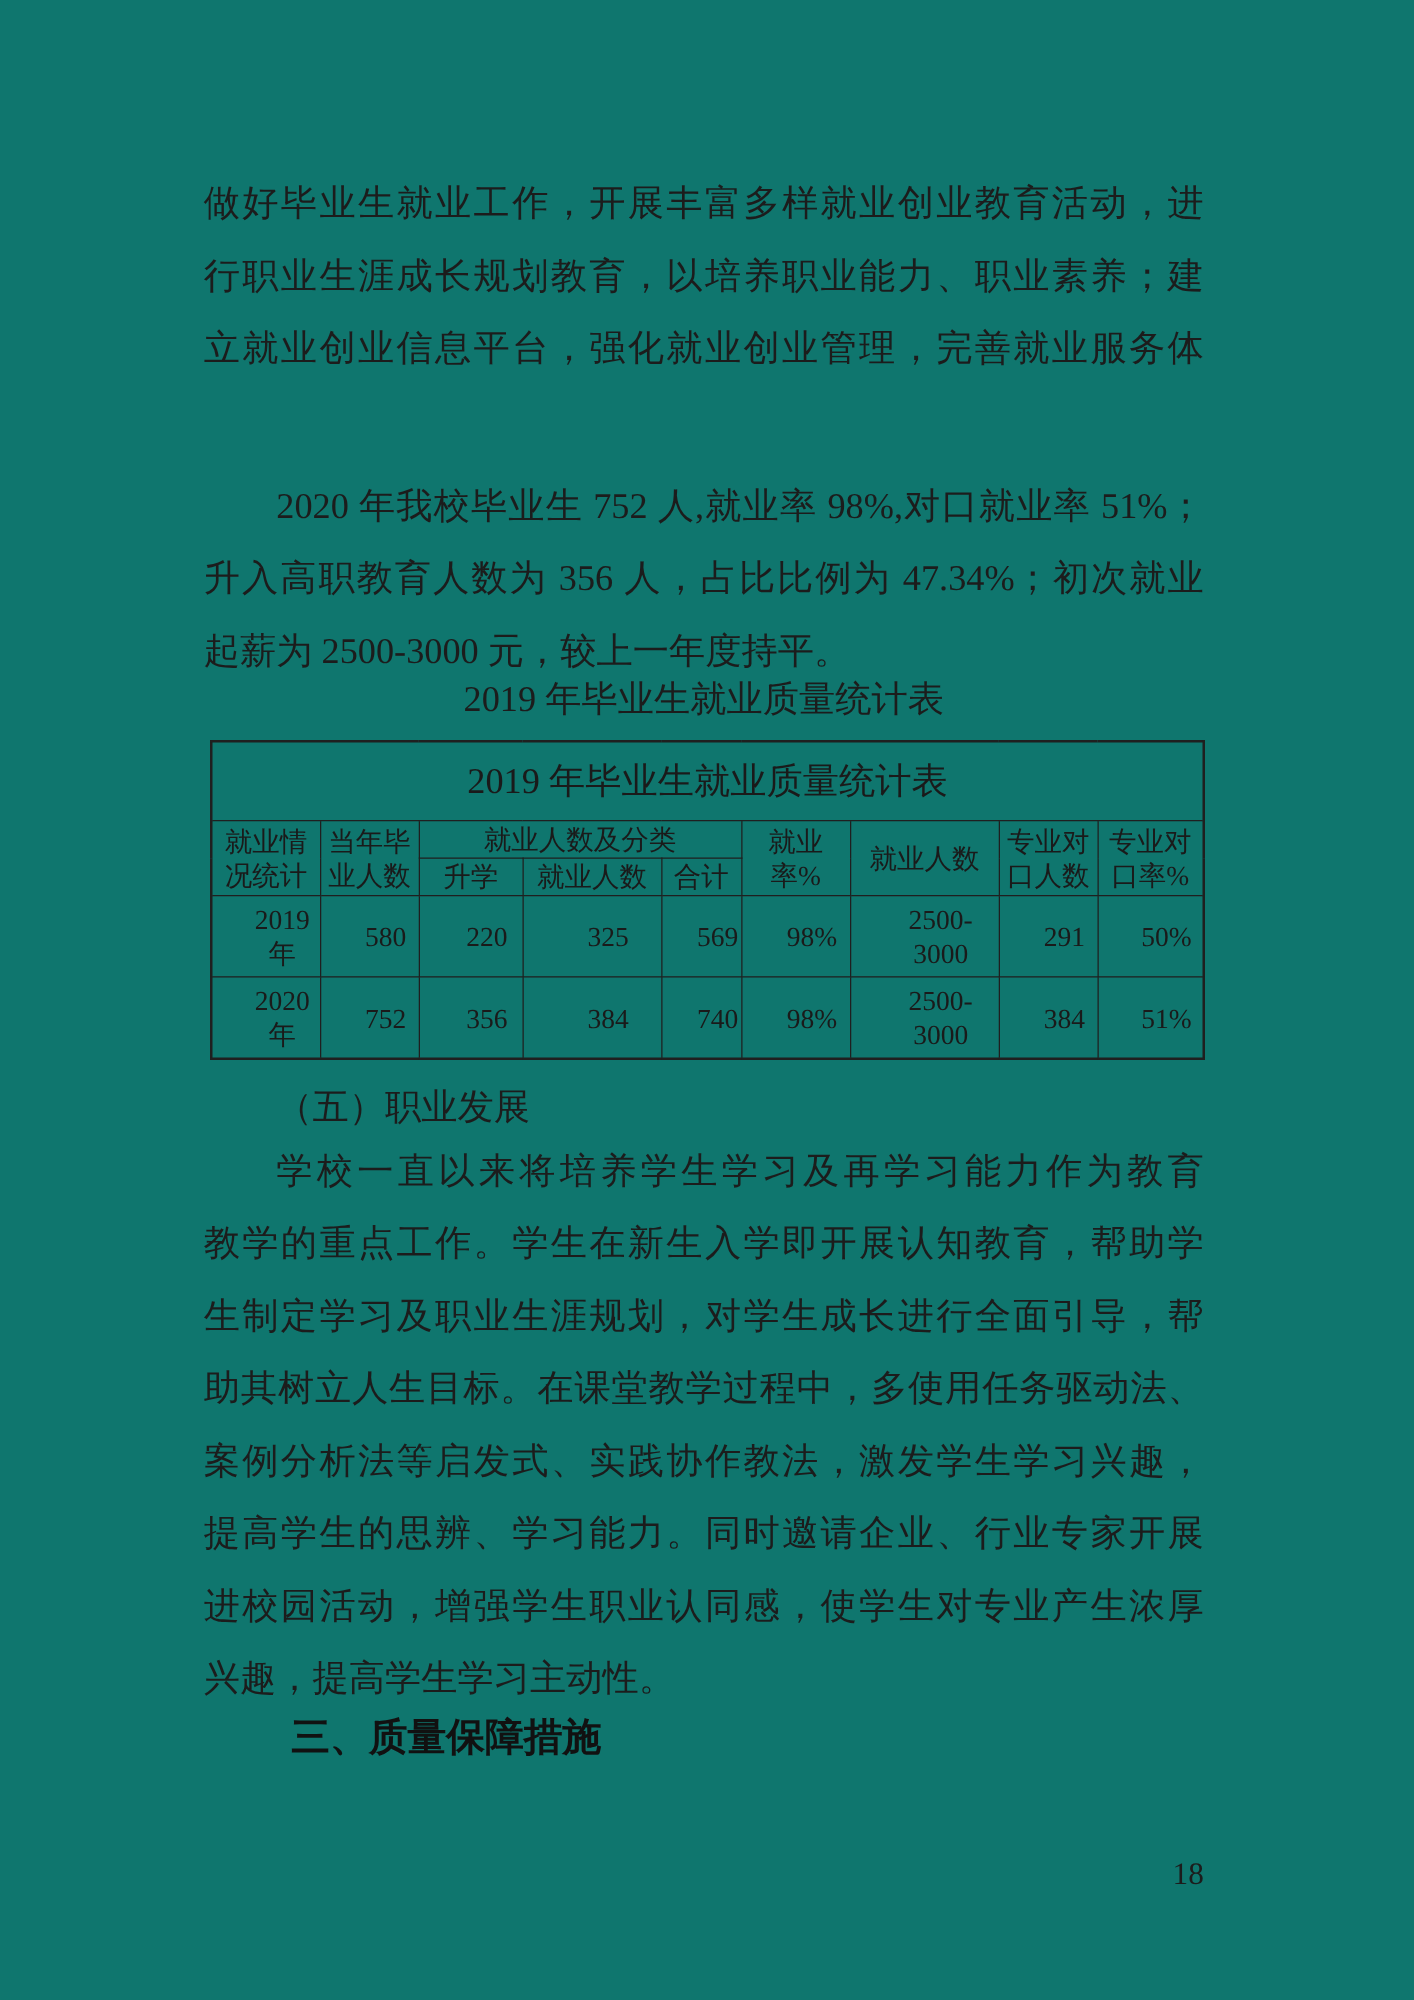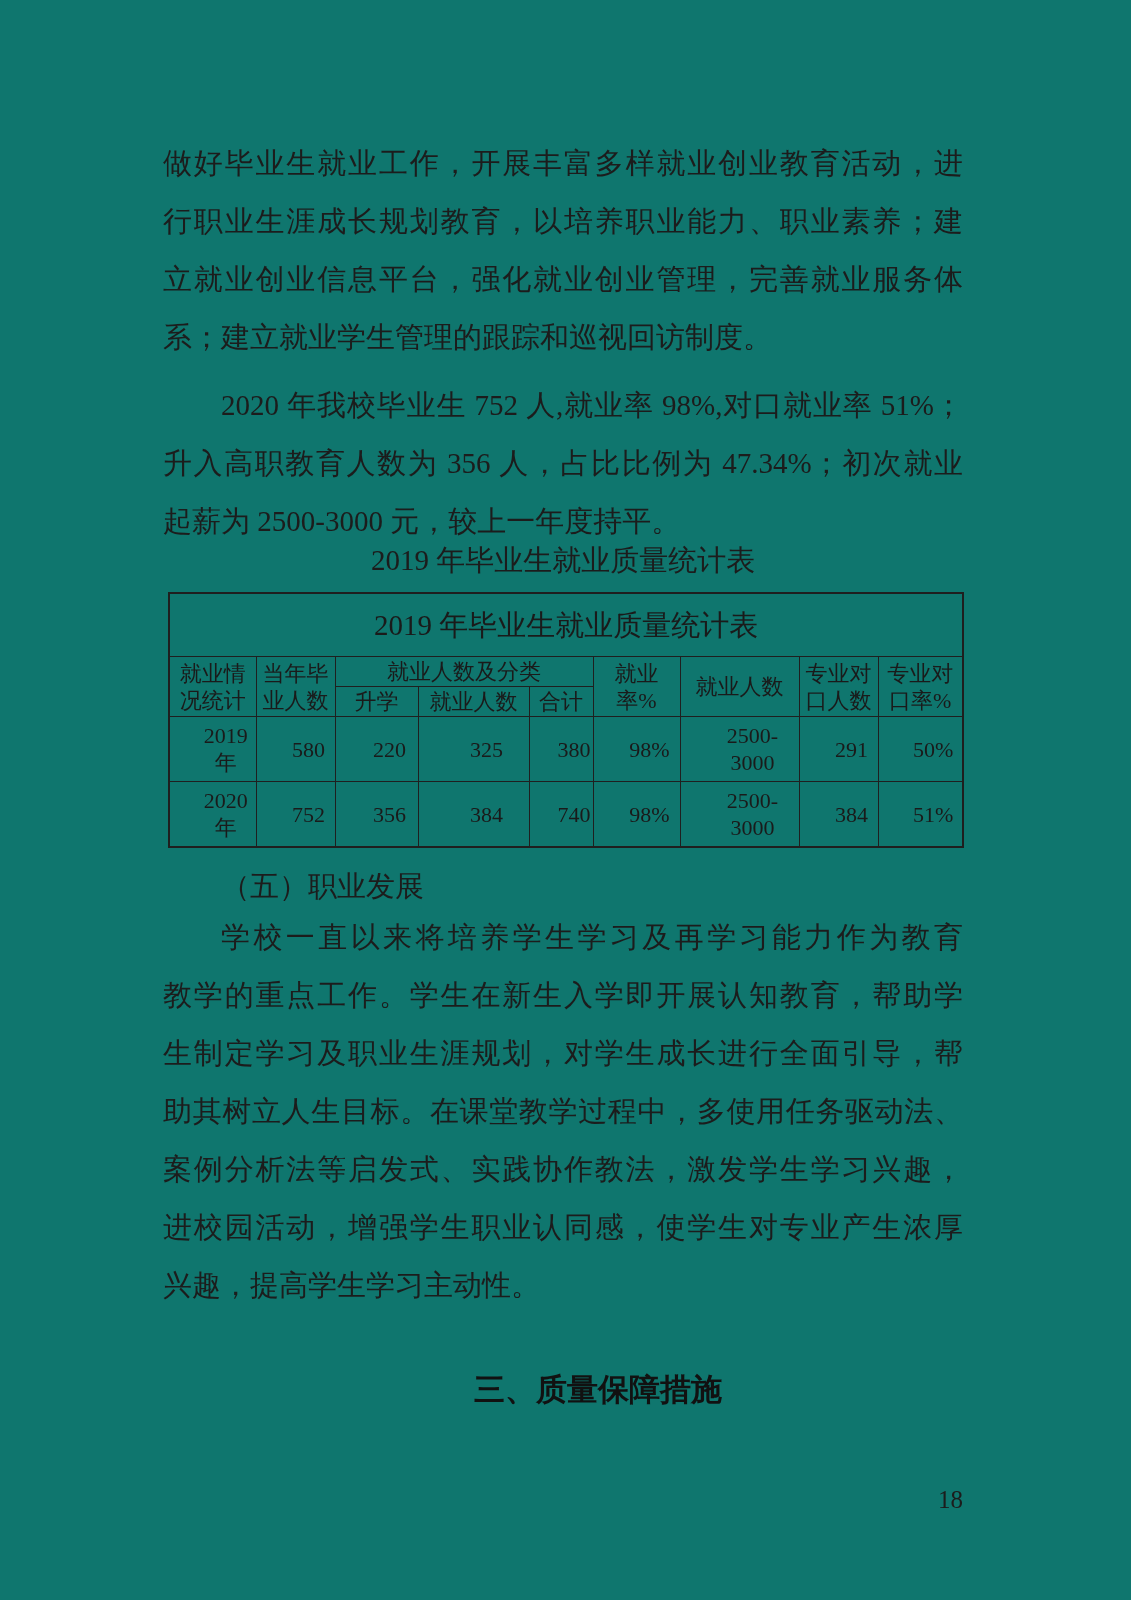--- a/index.html
+++ b/index.html
@@ -56,41 +56,39 @@
     box-sizing:border-box;
   }
   .h3{
     top:1368px;
     font-family:"Liberation Sans","DejaVu Sans",sans-serif;
     font-weight:700;
     font-size:31px;line-height:44px;
     padding-left:70px;
     box-sizing:border-box;
     color:#111;
-    text-align:center;
   }
   .pagenum{
     top:1482px;
     text-align:right;
     font-size:25px;line-height:36px;
   }
   #p1{top:134px;}
   #p2{top:376px;}
   #p3{top:908px;}
 </style>
 </head>
 <body>
 
 <div class="page">
 
   <div id="p1" class="block">
     <div class="pline j">做好毕业生就业工作，开展丰富多样就业创业教育活动，进</div>
     <div class="pline j">行职业生涯成长规划教育，以培养职业能力、职业素养；建</div>
     <div class="pline j">立就业创业信息平台，强化就业创业管理，完善就业服务体</div>
-    <div class="pline last">系；建立就业学生管理的跟踪和巡视回访制度。</div>
   </div>
 
   <div id="p2" class="block">
     <div class="pline j ind">2020 年我校毕业生 752 人,就业率 98%,对口就业率 51%；</div>
     <div class="pline j">升入高职教育人数为 356 人，占比比例为 47.34%；初次就业</div>
     <div class="pline last">起薪为 2500-3000 元，较上一年度持平。</div>
   </div>
 
   <div class="block caption">2019 年毕业生就业质量统计表</div>
 
@@ -123,21 +121,21 @@
         <tr class="hdr-sub">
           <td>升学</td>
           <td>就业人数</td>
           <td>合计</td>
         </tr>
         <tr class="data">
           <td>2019 年</td>
           <td>580</td>
           <td>220</td>
           <td>325</td>
-          <td>380</td>
+          <td>569</td>
           <td>98%</td>
           <td>2500-3000</td>
           <td>291</td>
           <td>50%</td>
         </tr>
         <tr class="data">
           <td>2020 年</td>
           <td>752</td>
           <td>356</td>
           <td>384</td>
@@ -152,20 +150,21 @@
   </div>
 
   <div class="block h5">（五）职业发展</div>
 
   <div id="p3" class="block">
     <div class="pline j ind">学校一直以来将培养学生学习及再学习能力作为教育</div>
     <div class="pline j">教学的重点工作。学生在新生入学即开展认知教育，帮助学</div>
     <div class="pline j">生制定学习及职业生涯规划，对学生成长进行全面引导，帮</div>
     <div class="pline j">助其树立人生目标。在课堂教学过程中，多使用任务驱动法、</div>
     <div class="pline j">案例分析法等启发式、实践协作教法，激发学生学习兴趣，</div>
+    <div class="pline j">提高学生的思辨、学习能力。同时邀请企业、行业专家开展</div>
     <div class="pline j">进校园活动，增强学生职业认同感，使学生对专业产生浓厚</div>
     <div class="pline last">兴趣，提高学生学习主动性。</div>
   </div>
 
   <div class="block h3">三、质量保障措施</div>
 
   <div class="block pagenum">18</div>
 
 </div>
 

